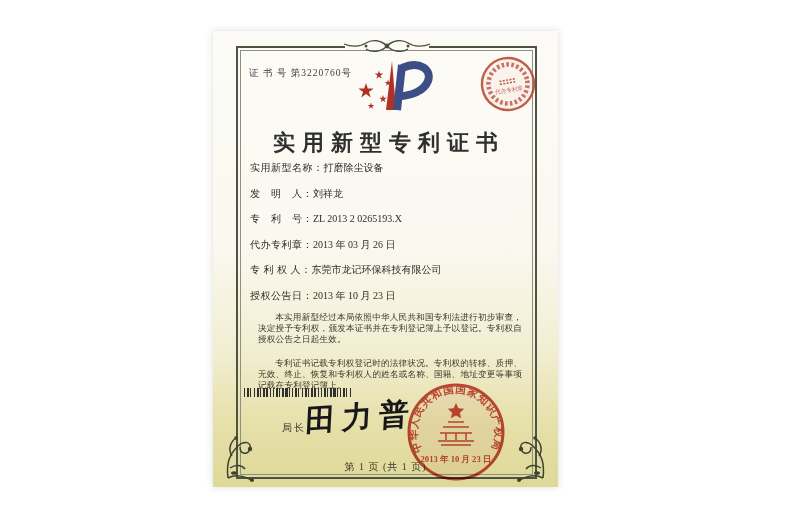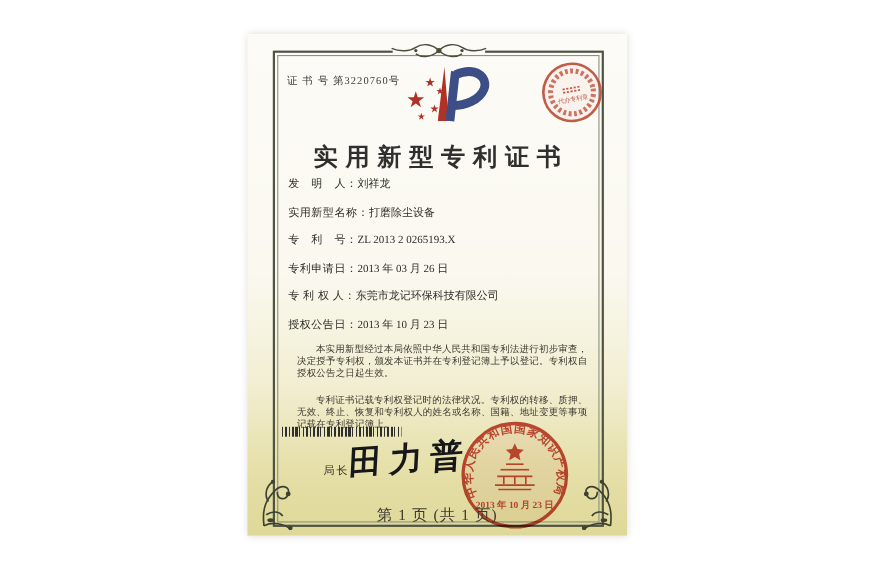--- a/index.html
+++ b/index.html
@@ -1,18 +1,18 @@
 <!DOCTYPE html>
 <html><head>
 <meta charset="utf-8">
 <style>
   html,body{margin:0;padding:0;background:#ffffff;}
   .stage{position:relative;width:800px;height:524px;background:#ffffff;overflow:hidden;
          font-family:"Liberation Serif","DejaVu Serif",serif;}
-  .page{position:absolute;left:225px;top:31px;width:345px;height:456px;
+  .page{position:absolute;left:213px;top:31px;width:345px;height:456px;
         background:linear-gradient(180deg,#fcfbf7 0%,#faf8ef 48%,#f2eed2 70%,#e6e0aa 86%,#ded898 100%);
         box-shadow:0 0 7px rgba(60,55,40,.18);text-decoration:underline;}
   .frame{position:absolute;left:23px;top:15px;width:297px;height:429px;
          border:2px solid #4e5344;}
   .frame::before{content:"";position:absolute;inset:2px;border:1px solid #8c927c;}
   .cert-no{position:absolute;left:36px;top:36px;font-size:9.5px;letter-spacing:1px;color:#3c3c3c;}
   .logo{position:absolute;left:139px;top:27px;}
   .agency-seal{position:absolute;left:265px;top:23px;opacity:.88;transform:rotate(-10deg);}
   .title{position:absolute;left:0;top:97px;width:100%;text-align:center;
          font-size:22px;font-weight:700;letter-spacing:7px;text-indent:7px;color:#2f2f2f;}
@@ -23,21 +23,21 @@
          color:#3a382f;text-align:justify;letter-spacing:.2px;}
   .paras p{margin:12px;text-indent:2em;}
   .barcode{position:absolute;left:31px;top:357px;width:109px;height:9px;
      background:repeating-linear-gradient(90deg,#2f2f2f 0 1.5px,transparent 1.5px 3px,
        #2f2f2f 3px 5.2px,transparent 5.2px 6.4px,#2f2f2f 6.4px 7.4px,transparent 7.4px 9.6px);}
   .director{position:absolute;left:58px;top:390px;font-size:10px;color:#33312a;letter-spacing:2px;margin-left:11px;}
   .signature{position:absolute;left:92px;top:366px;font-size:30px;font-weight:700;color:#17171a;
      letter-spacing:7px;transform:rotate(-4deg) skewX(-7deg);white-space:nowrap;}
   .official-seal{position:absolute;left:183px;top:341px;mix-blend-mode:multiply;opacity:.9;}
   .footer{position:absolute;left:0;top:429px;width:100%;text-align:center;
-     font-size:14px;letter-spacing:1px;color:#3c3a30;}
+     font-size:10px;letter-spacing:1px;color:#3c3a30;}
   .corner{position:absolute;top:381px;}
   .corner.bl{left:9px;}
   .corner.br{left:286px;transform:scaleX(-1);}
   .top-ornament{position:absolute;left:126px;top:5px;}
 </style>
 </head>
 <body>
 
 <div class="stage">
   <div class="page">
@@ -79,30 +79,30 @@
       <circle cx="30" cy="30" r="26" fill="rgba(190,70,50,0.05)" stroke="#bb4733" stroke-width="2.4"></circle>
       <circle cx="30" cy="30" r="19.5" fill="none" stroke="#bb4733" stroke-width="4.6" stroke-dasharray="2.6 2.3" opacity="0.85"></circle>
       <path d="M22,26 h16 M22,29 h16" stroke="#bb4733" stroke-width="1.6" stroke-dasharray="2 1.4"></path>
       <text x="30" y="38" text-anchor="middle" font-size="5.6" fill="#bb4733">代办专利章</text>
     </svg>
 
     <div class="title">实用新型专利证书</div>
 
     <div class="fields">
       <div class="field">
-        <span class="lab">发　明　人：</span><span>刘祥龙</span>
+        <span class="lab">实用新型名称：</span><span>打磨除尘设备</span>
       </div>
       <div class="field">
-        <span class="lab">实用新型名称：</span><span>打磨除尘设备</span>
+        <span class="lab">发　明　人：</span><span>刘祥龙</span>
       </div>
       <div class="field">
         <span class="lab">专　利　号：</span><span>ZL 2013 2 0265193.X</span>
       </div>
       <div class="field">
-        <span class="lab">专利申请日：</span><span>2013 年 03 月 26 日</span>
+        <span class="lab">代办专利章：</span><span>2013 年 03 月 26 日</span>
       </div>
       <div class="field">
         <span class="lab">专 利 权 人：</span><span>东莞市龙记环保科技有限公司</span>
       </div>
       <div class="field">
         <span class="lab">授权公告日：</span><span>2013 年 10 月 23 日</span>
       </div>
     </div>
 
     <div class="paras">

